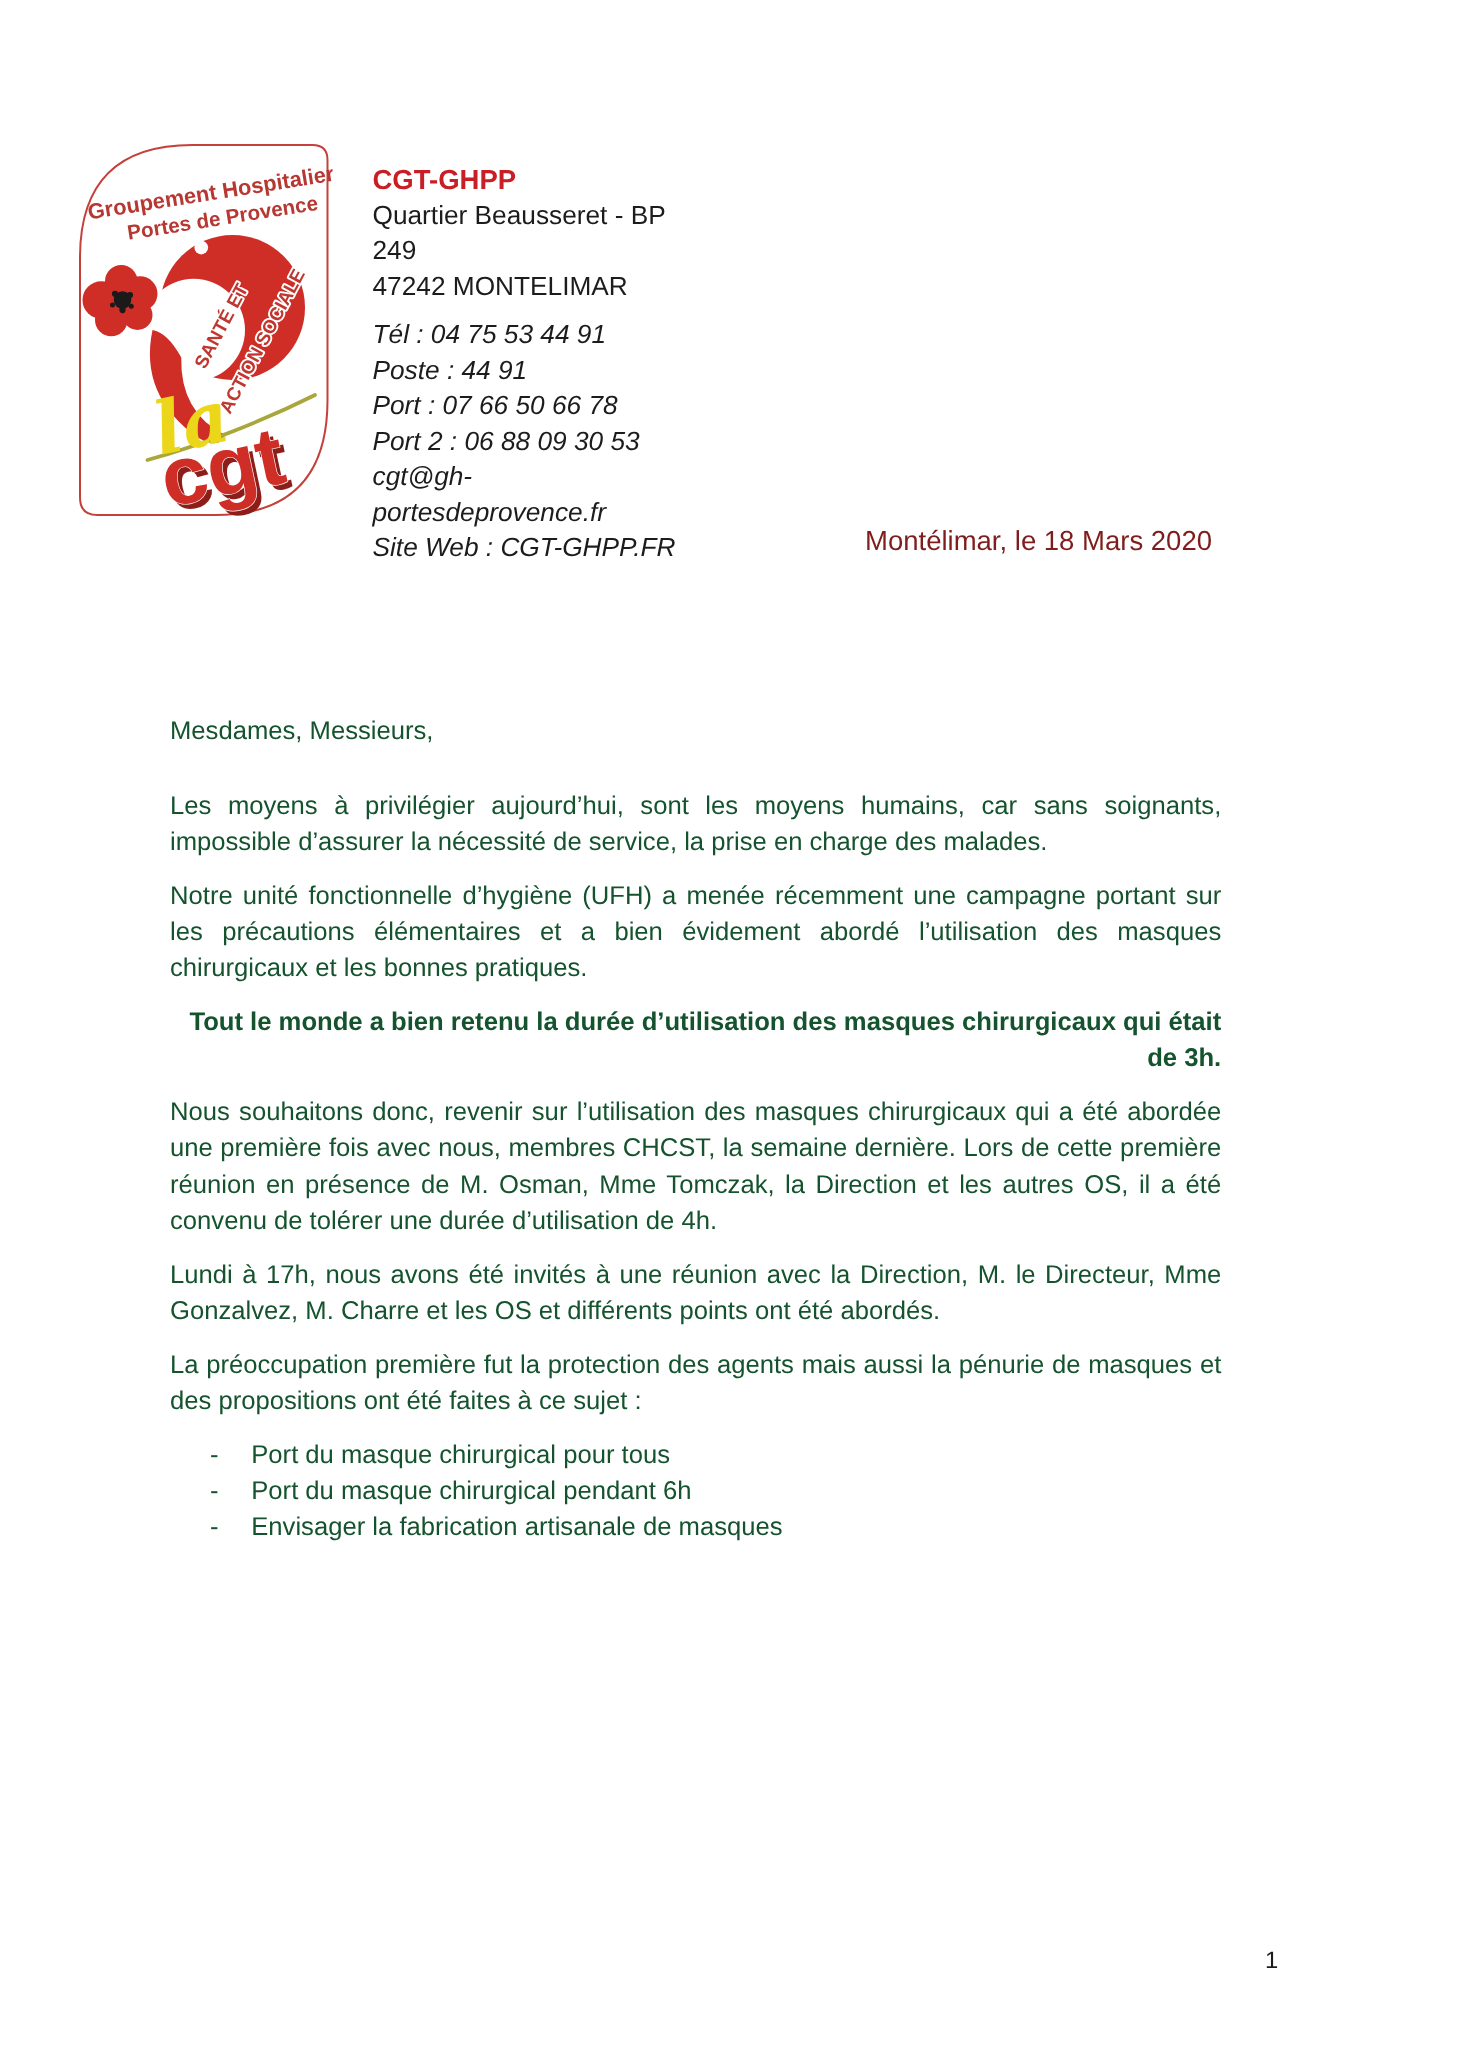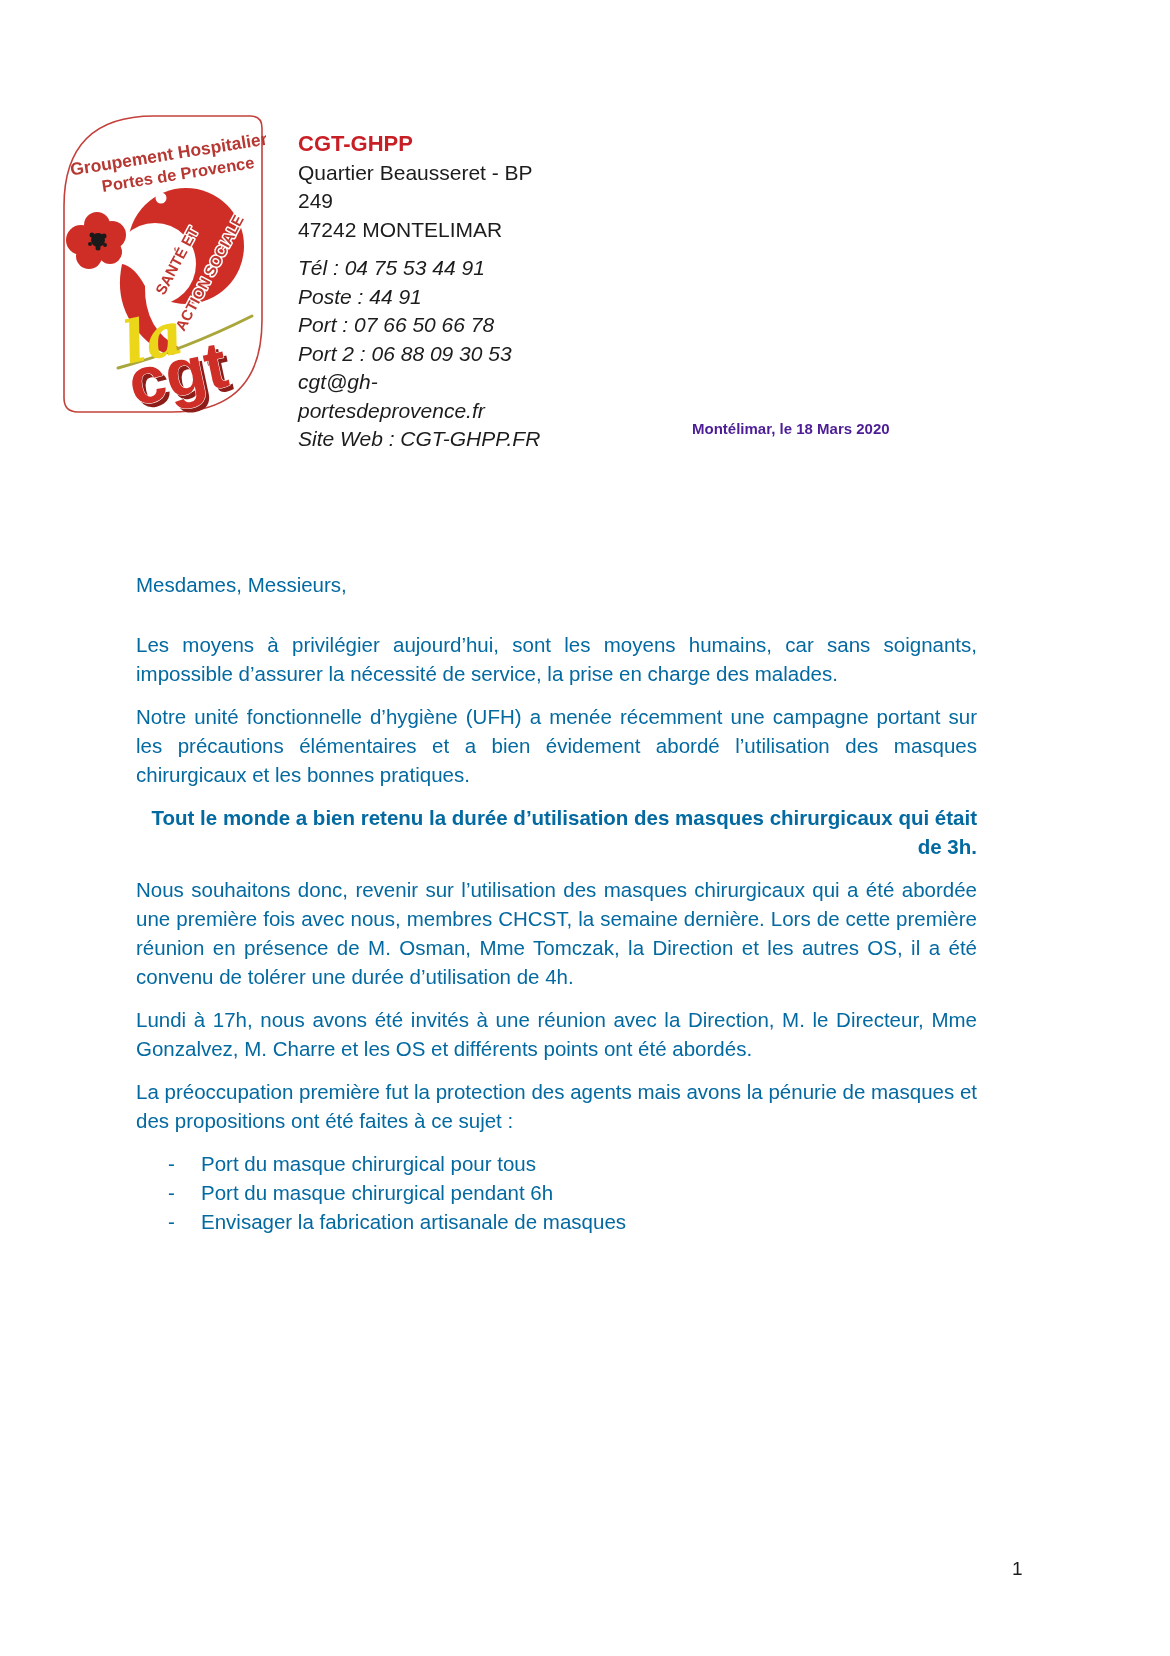--- a/index.html
+++ b/index.html
@@ -12,25 +12,25 @@
     overflow:hidden;
   }
   
   .logo-wrap { position:absolute; left:62px; top:114px; width:204px; height:302px; }
   .org-block {
     position:absolute; left:298px; top:130px; width:266px;
     font-size:21px; line-height:28.5px; color:#1c1c1c;
   }
   .org-name { color:#c81e25; font-weight:bold; font-size:22px; }
   .contact-block { margin-top:10px;font-style:italic; }
-  .date-line { position:absolute; left:692px; top:420px; font-size:15px; color:#4c1d95;font-weight:bold; }
+  .date-line { position:absolute; left:692px; top:420px; font-size:22px; color:#7f1d1d; }
   
   .letter {
     position:absolute; left:136px; top:570px; width:841px;
-    font-size:20.5px; line-height:29px; color:#0369a1;
+    font-size:20.5px; line-height:29px; color:#14532d;
   }
   .letter p { margin:0 0 14px 0; text-align:justify; text-justify:inter-word; }
   .letter p.salutation { text-align:left; margin-bottom:31px; }
   .letter p.bold { font-weight:bold; text-align:right; }
   .bullet-list { margin:1px 0 0 0; padding:0; list-style:none; }
   .bullet-item { display:flex; line-height:29px; margin:0; }
   .bullet-item .dash { width:33px; flex:0 0 33px; text-align:left; padding-left:32px; }
   .page-number { position:absolute; left:1012px; top:1558px; font-size:19px; color:#1c1c1c; }
 </style>
 </head>
@@ -99,21 +99,21 @@
 
   <div class="date-line">Montélimar, le 18 Mars 2020</div>
 
   <div class="letter">
     <p class="salutation">Mesdames, Messieurs,</p>
     <p>Les moyens à privilégier aujourd’hui, sont les moyens humains, car sans soignants, impossible d’assurer la nécessité de service, la prise en charge des malades.</p>
     <p>Notre unité fonctionnelle d’hygiène (UFH) a menée récemment une campagne portant sur les précautions élémentaires et a bien évidement abordé l’utilisation des masques chirurgicaux et les bonnes pratiques.</p>
     <p class="bold">Tout le monde a bien retenu la durée d’utilisation des masques chirurgicaux qui était de 3h.</p>
     <p>Nous souhaitons donc, revenir sur l’utilisation des masques chirurgicaux qui a été abordée une première fois avec nous, membres CHCST, la semaine dernière. Lors de cette première réunion en présence de M. Osman, Mme Tomczak, la Direction et les autres OS, il a été convenu de tolérer une durée d’utilisation de 4h.</p>
     <p>Lundi à 17h, nous avons été invités à une réunion avec la Direction, M. le Directeur, Mme Gonzalvez, M. Charre et les OS  et différents points ont été abordés.</p>
-    <p>La préoccupation première fut la protection des agents mais avons la pénurie de masques et des propositions ont été faites à ce sujet :</p>
+    <p>La préoccupation première fut la protection des agents mais aussi la pénurie de masques et des propositions ont été faites à ce sujet :</p>
     <ul class="bullet-list">
       <li class="bullet-item">
         <span class="dash">-</span>
         <span>Port du masque chirurgical pour tous</span>
       </li>
       <li class="bullet-item">
         <span class="dash">-</span>
         <span>Port du masque chirurgical pendant 6h</span>
       </li>
       <li class="bullet-item">

